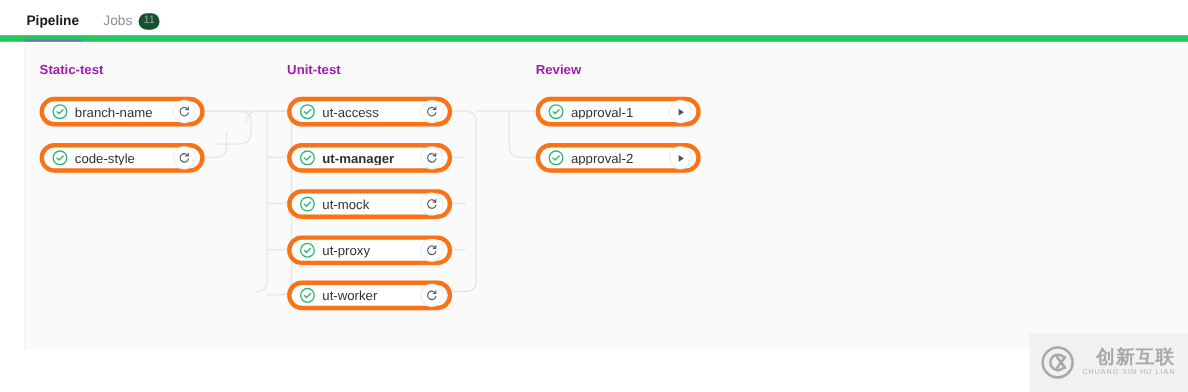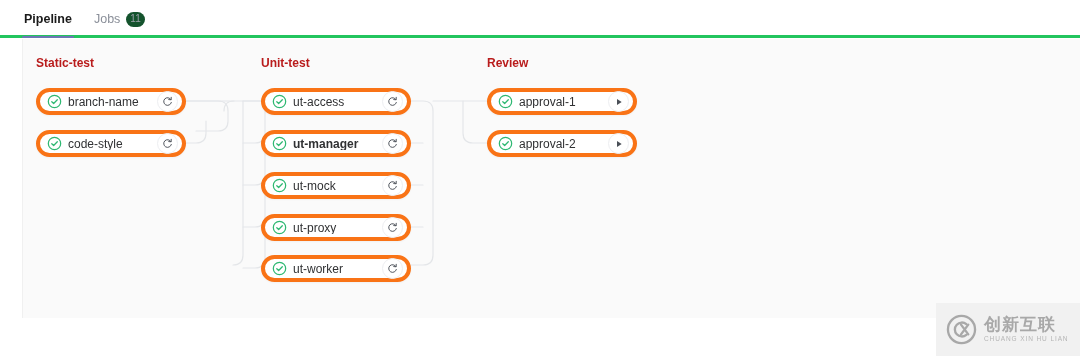--- a/index.html
+++ b/index.html
@@ -24,21 +24,21 @@
   }
 
   
   .tabbar {
     position: absolute;
     left: 0;
     top: 0;
     width: 1080px;
     height: 38px;
     box-sizing: border-box;
-    border-bottom: 3px solid #22c55e;
+    border-bottom: 6px solid #22c55e;
     background: #ffffff;
   }
   .tabs {
     position: absolute;
     left: 22px;
     top: 0;
     height: 38px;
     display: flex;
     align-items: center;
     gap: 18px;
@@ -117,21 +117,21 @@
   .stage {
     position: absolute;
     top: 0;
   }
   .stage-title {
     position: absolute;
     top: 17px;
     left: 14px;
     font-size: 12px;
     font-weight: bold;
-    color: #b91c1c;
+    color: #a21caf;
     white-space: nowrap;
   }
 
   .job {
     position: absolute;
     box-sizing: border-box;
     height: 27px;
     background: #ffffff;
     border: 4px solid #f97316;
     border-radius: 14px;
@@ -191,20 +191,21 @@
     display: flex;
     flex-direction: column;
     justify-content: center;
     line-height: 1;
   }
   .wm-cn {
     font-size: 17px;
     font-weight: bold;
     color: #a8a8a8;
     letter-spacing: 1px;
+    text-align: right;
   }
   .wm-en {
     margin-top: 3px;
     font-size: 6.5px;
     color: #b5b5b5;
     letter-spacing: 0.9px;
   }
 </style>
 </head>
 <body>

